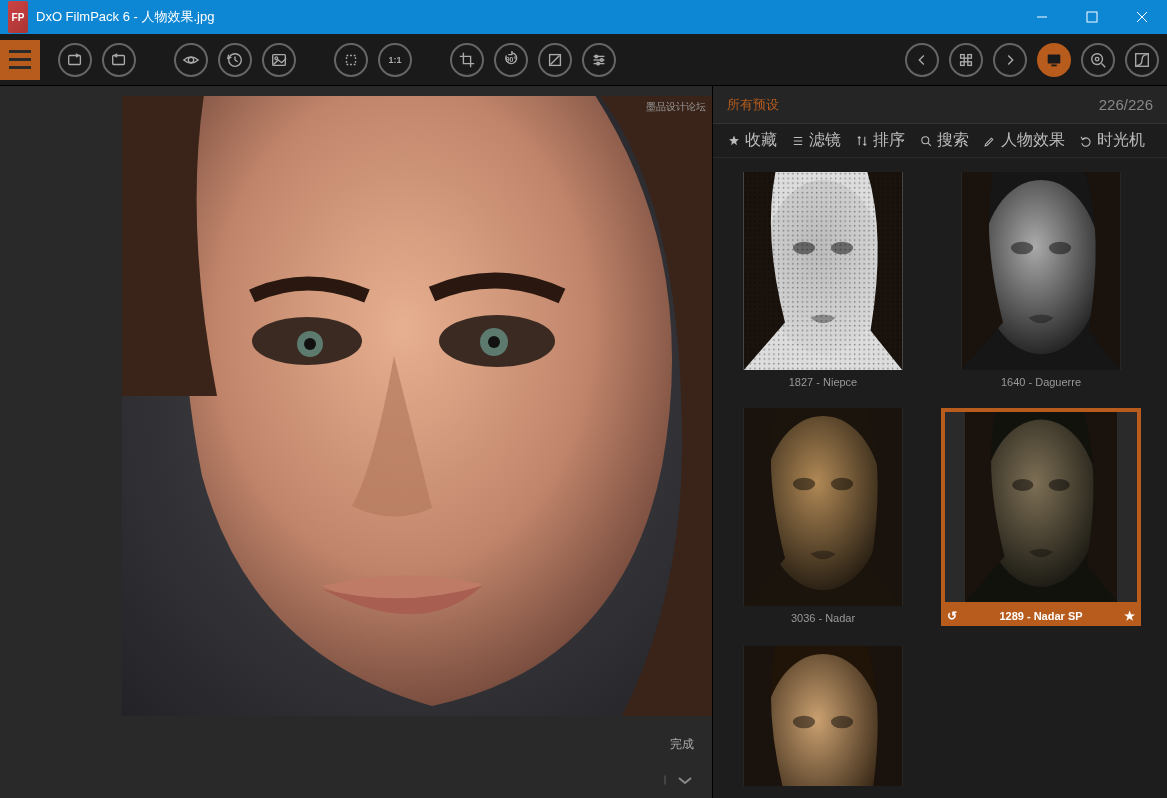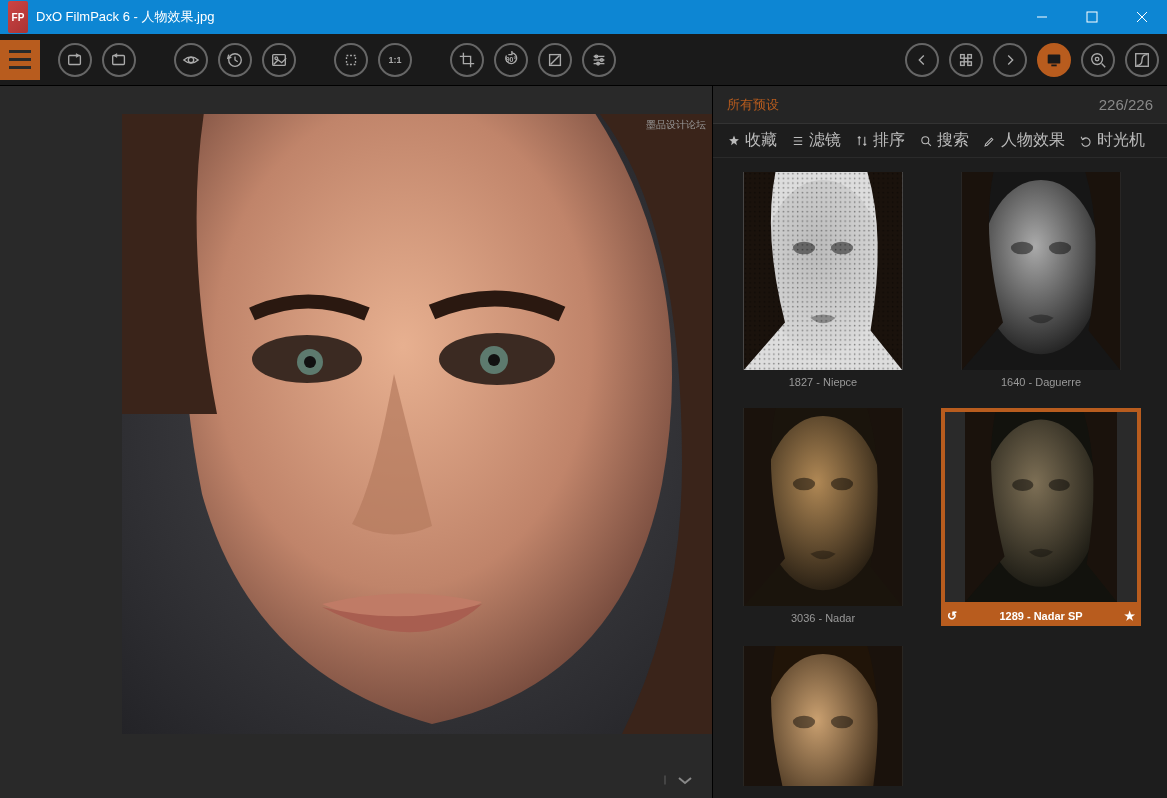--- a/index.html
+++ b/index.html
@@ -241,20 +241,23 @@
             <circle cx="372" cy="246" r="6" fill="#111"></circle>
           <path d="M 130 200 Q 185 175 245 200" stroke="#2a1810" stroke-width="14" fill="none"></path>
           <path d="M 310 198 Q 375 170 440 200" stroke="#2a1810" stroke-width="16" fill="none"></path>
           <path d="M 272 260 Q 252 370 230 410 Q 270 430 310 412" fill="#b57a5e" opacity="0.7"></path>
           <path d="M 200 490 Q 280 470 360 488 Q 290 530 200 490 Z" fill="#c07b66"></path>
           <path d="M 200 493 Q 280 513 360 490 Q 300 545 200 493 Z" fill="#a85e50"></path>
         </svg>
         <div class="watermark">墨品设计论坛</div>
       </div>
     </div>
+    <div class="status">
+      <span>完成</span>
+    </div>
     <div class="progress">
       <div class="pbar"></div>
       <svg class="checkdown" viewBox="0 0 18 18" stroke="#888" fill="none" stroke-width="2">
           <polyline points="3,7 9,12 15,7"></polyline>
         </svg>
     </div>
   </div>
 
   <div class="panel">
     <div class="panel-header">

